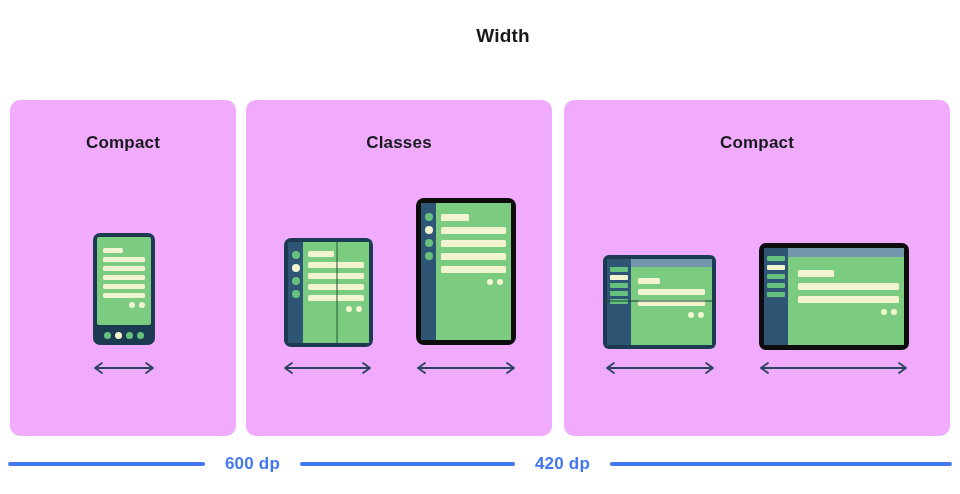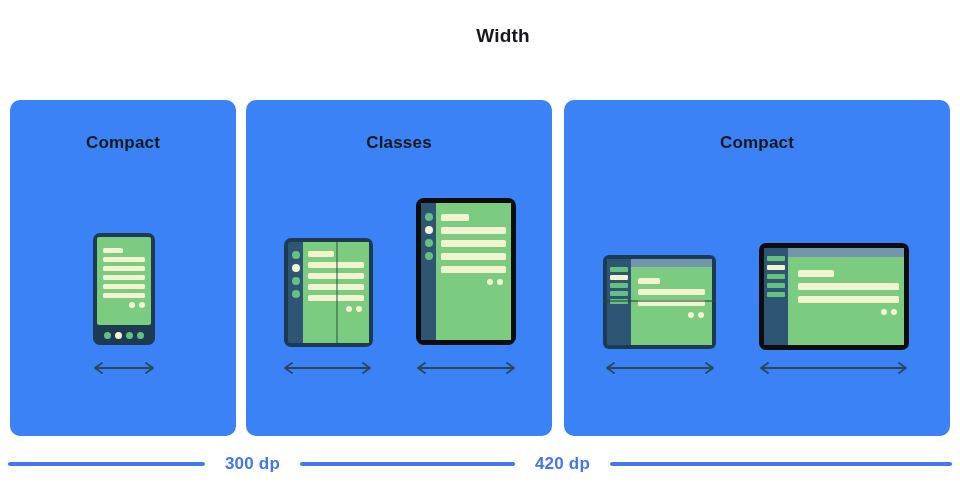--- a/index.html
+++ b/index.html
@@ -6,21 +6,21 @@
   body{
     width:960px;height:494px;background:#ffffff;position:relative;overflow:hidden;
     font-family:"Liberation Sans", sans-serif;
   }
   
   .hdr{position:absolute;top:25px;left:12px;width:100%;text-align:center;margin-left:11px;}
   .hdr-title{font-size:19px;font-weight:700;color:#17191d;letter-spacing:.2px;}
   .hdr-sub{margin-top:9px;font-size:18px;font-weight:700;color:#878d94;letter-spacing:.2px;}
 
   
-  .panel{position:absolute;top:100px;height:336px;background:#3b82f6;border-radius:10px;}
+  .panel{position:absolute;top:100px;height:336px;background:#f0abfc;border-radius:10px;}
   .panel-compact{left:10px;width:226px;}
   .panel-medium{left:246px;width:306px;}
   .panel-expanded{left:564px;width:386px;}
   .panel-label{position:absolute;top:33px;left:0;width:100%;text-align:center;
     font-size:17px;font-weight:700;color:#17191d;letter-spacing:.2px;}
 
   
   .device{position:absolute;box-sizing:border-box;}
   .bar{background:#f2f4d0;border-radius:1.5px;}
   .dots-row{display:flex;justify-content:flex-end;gap:4px;}
@@ -234,17 +234,17 @@
   <svg class="arrow" style="left:39px;" width="114" height="14" viewBox="0 0 114 14">
     <path d="M4 7 H110 M11 2 L4 7 L11 12 M103 2 L110 7 L103 12" fill="none" stroke="#2a455c" stroke-width="1.8" stroke-linecap="round" stroke-linejoin="round"></path>
   </svg>
   <svg class="arrow" style="left:193px;" width="153" height="14" viewBox="0 0 153 14">
     <path d="M4 7 H149 M11 2 L4 7 L11 12 M142 2 L149 7 L142 12" fill="none" stroke="#2a455c" stroke-width="1.8" stroke-linecap="round" stroke-linejoin="round"></path>
   </svg>
 </div>
 
 <div>
   <div class="ruler-seg seg1"></div>
-  <div class="ruler-label lab600">300 dp</div>
+  <div class="ruler-label lab600">600 dp</div>
   <div class="ruler-seg seg2"></div>
   <div class="ruler-label lab840">420 dp</div>
   <div class="ruler-seg seg3"></div>
 </div>
 
 </body></html>

